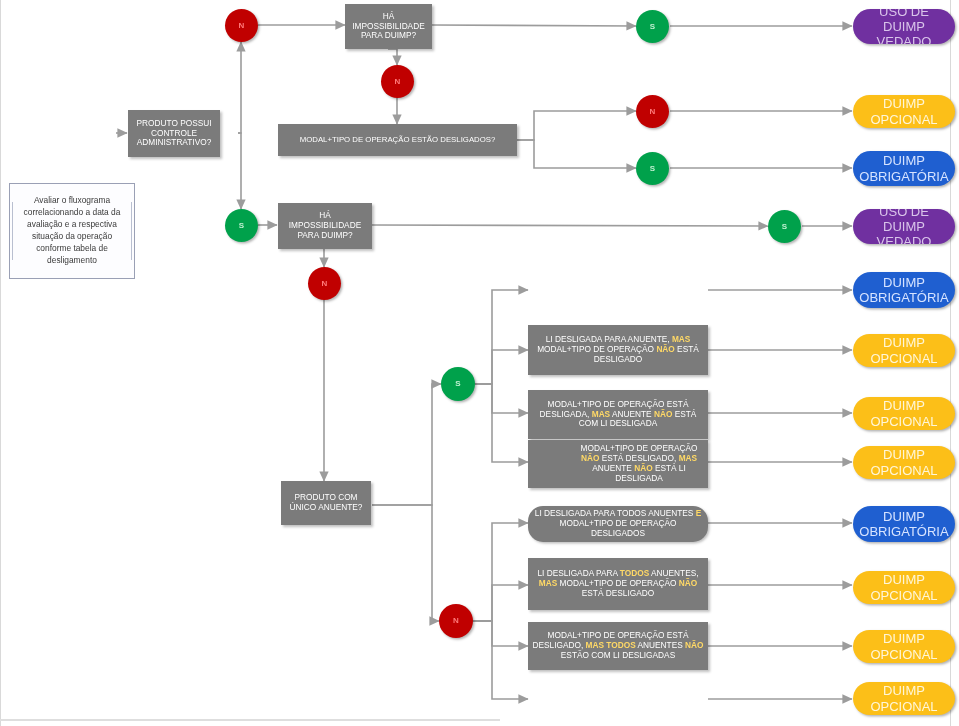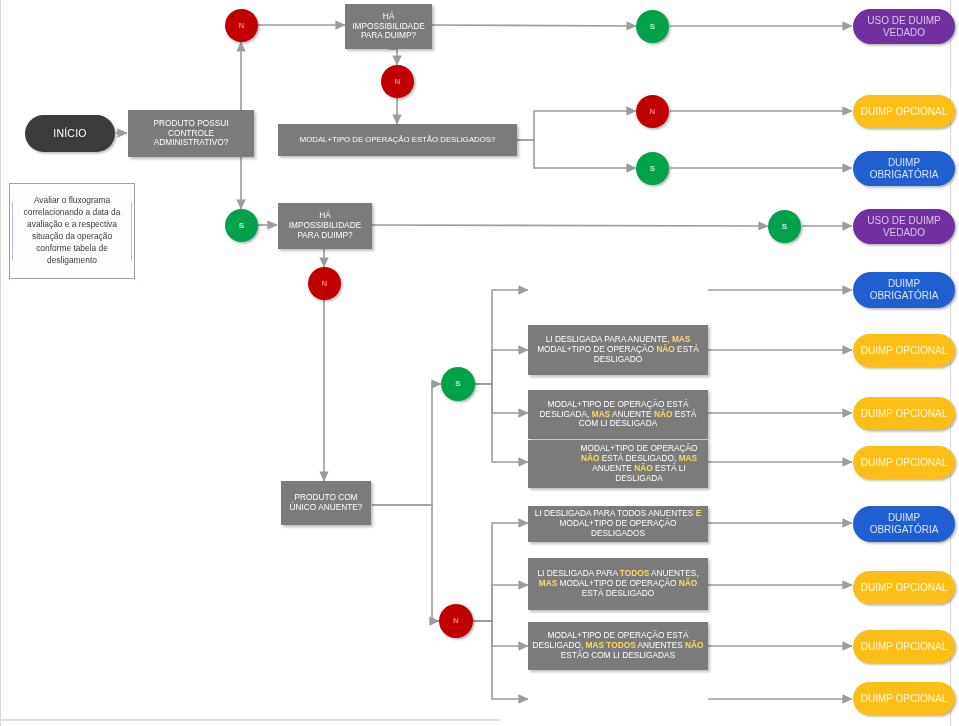--- a/index.html
+++ b/index.html
@@ -65,21 +65,21 @@
     border-radius: 50%;
     font-size: 8px;
     font-weight: 700;
     box-shadow: 1.5px 1.5px 2.5px rgba(0,0,0,.3);
   }
   .circle.no  { background: #c00000; color:#ff7b7b; }
   .circle.yes { background: #00a14b; color:#bff0d0; }
 
   .terminal {
     border-radius: 999px;
-    font-size: 10px;
+    font-size: 13px;
     padding: 2px 6px;
     box-shadow: 1.5px 1.5px 2.5px rgba(0,0,0,.3);
   }
   .terminal.vedado     { background:#7030a0; color:#d9c4ea; }
   .terminal.obrigatoria{ background:#1f5fd0; color:#d6e3ff; }
   .terminal.opcional   { background:#fcbf18; color:#fff6d8; }
 
   .note {
     position: absolute;
     background: #fdfdff;
@@ -170,23 +170,22 @@
       <path d="M708,350 L852,350"></path>
       <path d="M708,413 L852,413"></path>
       <path d="M708,462 L852,462"></path>
       <path d="M708,523 L852,523"></path>
       <path d="M708,585 L852,585"></path>
       <path d="M708,646 L852,646"></path>
       <path d="M708,699 L852,699"></path>
     </g>
   </svg>
 
-  <div class="node start" style="left:25px;top:115px;width:90px;height:37px;">INÍCIO</div>
-
-  <div class="node process" style="left:128px;top:110px;width:126px;height:47px;">PRODUTO POSSUI CONTROLE ADMINISTRATIVO?</div>
+
+  <div class="node process" style="left:128px;top:110px;width:92px;height:47px;">PRODUTO POSSUI CONTROLE ADMINISTRATIVO?</div>
 
   <div class="node circle no" style="left:225px;top:9px;width:33px;height:33px;">N</div>
 
   <div class="node circle yes" style="left:225px;top:209px;width:33px;height:33px;">S</div>
 
   <div class="node process" style="left:345px;top:4px;width:87px;height:45px;">HÁ IMPOSSIBILIDADE PARA DUIMP?</div>
 
   <div class="node circle yes" style="left:636px;top:10px;width:33px;height:33px;">S</div>
 
   <div class="node terminal vedado" style="left:853px;top:9px;width:102px;height:35px;">USO DE DUIMP VEDADO</div>
@@ -228,21 +227,21 @@
   <div class="node process" id="sa-box-2" style="left:528px;top:390px;width:180px;height:49px;">
       <span><span>MODAL+TIPO DE OPERAÇÃO ESTÁ DESLIGADA, </span><span class="hl">MAS</span><span> ANUENTE </span><span class="hl">NÃO</span><span> ESTÁ COM LI DESLIGADA</span></span>
     </div>
   <div class="node terminal opcional" style="left:853px;top:397px;width:102px;height:33px;">DUIMP OPCIONAL</div>
 
   <div class="node process" id="sa-box-3" style="left:528px;top:440px;width:180px;height:48px;padding-left:46px;">
       <span><span>MODAL+TIPO DE OPERAÇÃO </span><span class="hl">NÃO</span><span> ESTÁ DESLIGADO, </span><span class="hl">MAS</span><span> ANUENTE </span><span class="hl">NÃO</span><span> ESTÁ LI DESLIGADA</span></span>
     </div>
   <div class="node terminal opcional" style="left:853px;top:446px;width:102px;height:33px;">DUIMP OPCIONAL</div>
 
-  <div class="node process" id="ma-box-0" style="left:528px;top:506px;width:180px;height:36px;">
+  <div class="node process" id="ma-box-0" style="left:528px;top:506px;width:180px;height:36px;border-radius:15px;">
       <span><span>LI DESLIGADA PARA TODOS ANUENTES </span><span class="hl">E</span><span> MODAL+TIPO DE OPERAÇÃO DESLIGADOS</span></span>
     </div>
   <div class="node terminal obrigatoria" style="left:853px;top:506px;width:102px;height:36px;">DUIMP OBRIGATÓRIA</div>
 
   <div class="node process" id="ma-box-1" style="left:528px;top:558px;width:180px;height:52px;">
       <span><span>LI DESLIGADA PARA </span><span class="hl">TODOS</span><span> ANUENTES, </span><span class="hl">MAS</span><span> MODAL+TIPO DE OPERAÇÃO </span><span class="hl">NÃO</span><span> ESTÁ DESLIGADO</span></span>
     </div>
   <div class="node terminal opcional" style="left:853px;top:571px;width:102px;height:33px;">DUIMP OPCIONAL</div>
 
   <div class="node process" id="ma-box-2" style="left:528px;top:622px;width:180px;height:48px;">

